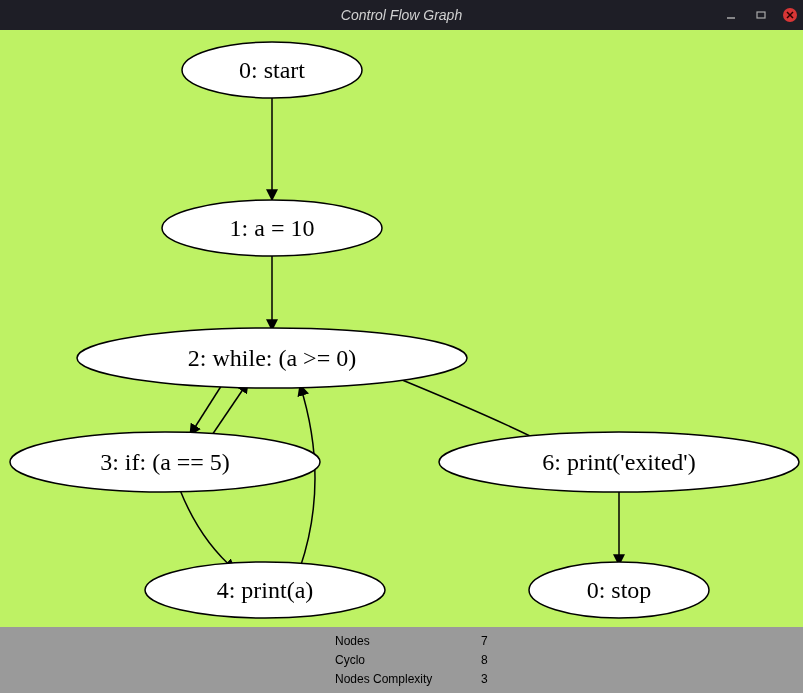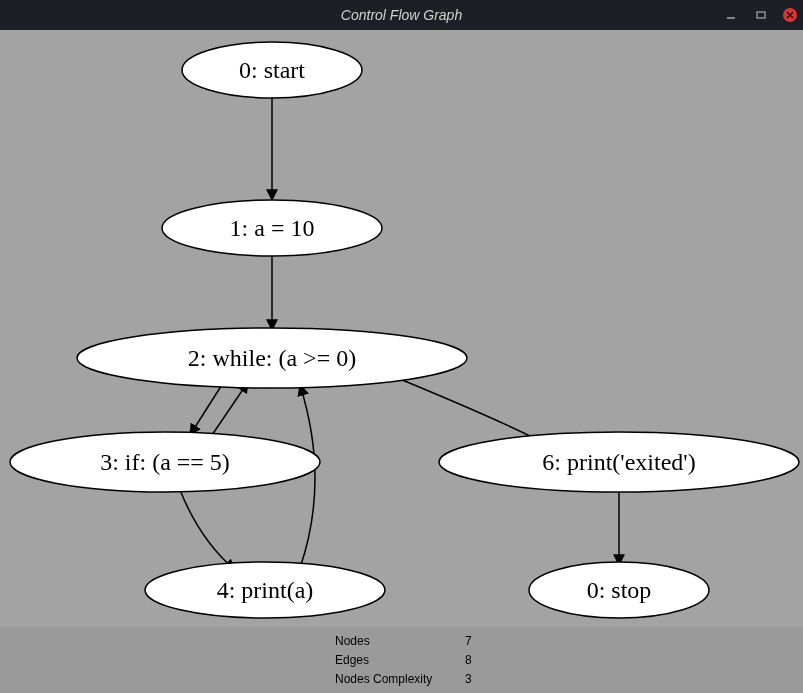--- a/index.html
+++ b/index.html
@@ -3,27 +3,27 @@
 <meta charset="utf-8">
 <style>
   * { box-sizing: border-box; margin: 0; padding: 0; }
   html, body { width: 803px; height: 693px; overflow: hidden; font-family: sans-serif; background: #000; }
   .window { width: 803px; height: 693px; display: flex; flex-direction: column; background: #1a1a1a; }
   .titlebar { height: 30px; background: #1e1e26; display: flex; align-items: center; position: relative; }
   .titlebar-title { position: absolute; left: 50%; transform: translateX(-50%); color: #d0d0d0; font-style: italic; font-size: 14px; }
   .win-controls { position: absolute; right: 6px; display: flex; gap: 14px; align-items: center; }
   .win-btn { width: 16px; height: 16px; display: flex; align-items: center; justify-content: center; cursor: pointer; color: #aaa; }
   .win-btn.close { background: #d93636; border-radius: 50%; width: 14px; height: 14px; color: #2a0000; font-size: 10px; }
-  .canvas-area { flex: 1; background: #a3a3a3; position: relative; overflow: hidden; }
+  .canvas-area { flex: 1; background: #bef264; position: relative; overflow: hidden; }
   .graph-svg { width: 100%; height: 100%; }
   .node ellipse { fill: #fff; stroke: #000; stroke-width: 1.5; }
   .node text { font-family: Georgia, 'Times New Roman', serif; font-size: 24px; text-anchor: middle; dominant-baseline: middle; }
   .edge path { fill: none; stroke: #000; stroke-width: 1.5; }
   .stats-bar { height: 66px; background: #9a9a9a; display: flex; flex-direction: column; justify-content: center; padding-left: 335px; font-size: 12px; color: #000; }
-  .stats-row { display: flex; gap: 0; height: 19px; align-items: center; }
+  .stats-row { display: flex; gap: 16px; height: 19px; align-items: center; }
   .stats-label { width: 130px; }
   .stats-val { }
 </style>
 </head>
 <body>
 
 <div class="window">
 
   <div class="titlebar">
     <div class="titlebar-title">Control Flow Graph</div>
@@ -110,21 +110,21 @@
       </g>
     </svg>
   </div>
 
   <div class="stats-bar">
     <div class="stats-row">
       <span class="stats-label">Nodes</span>
       <span class="stats-val">7</span>
     </div>
     <div class="stats-row">
-      <span class="stats-label">Edges</span>
+      <span class="stats-label">Cyclo</span>
       <span class="stats-val">8</span>
     </div>
     <div class="stats-row">
       <span class="stats-label">Nodes Complexity</span>
       <span class="stats-val">3</span>
     </div>
   </div>
 
 </div>
 

